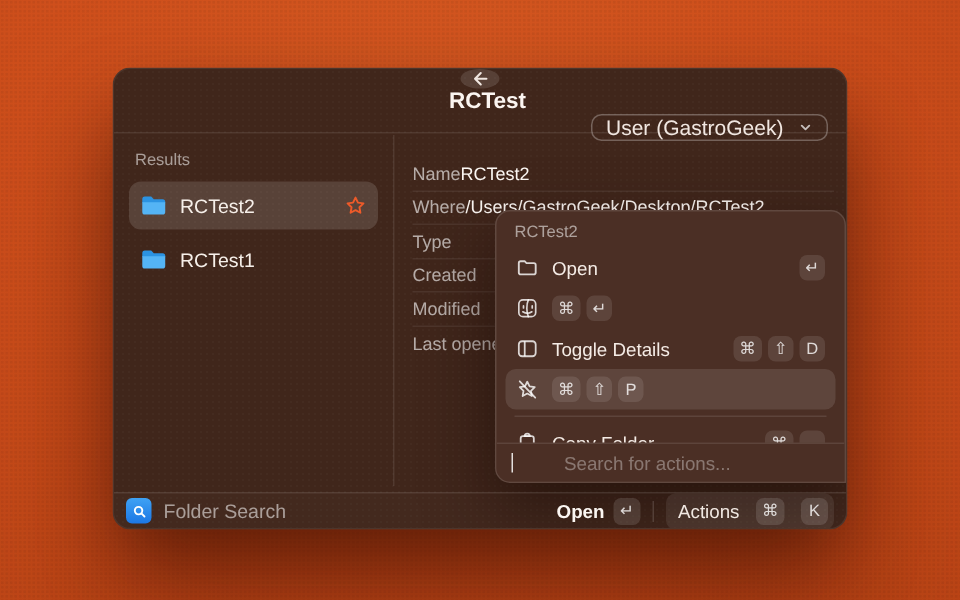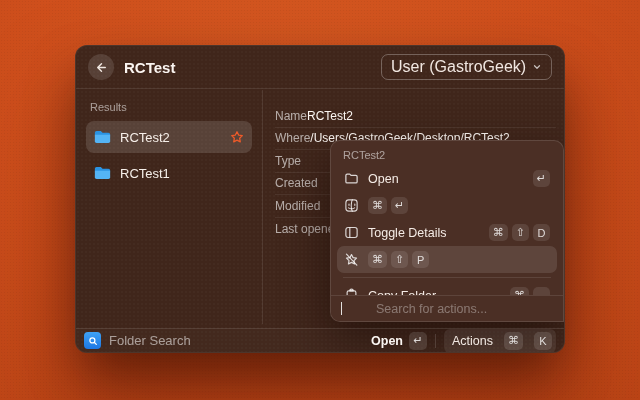--- a/index.html
+++ b/index.html
@@ -18,28 +18,28 @@
     background:#40261b; border-radius:12px; overflow:hidden;
     border:1px solid rgba(255,255,255,0.07);
     box-shadow:0 25px 50px -8px rgba(45,10,2,0.55), 0 55px 90px 10px rgba(90,25,5,0.45);
   }
   .window::before { content:""; position:absolute; inset:0;
     background-image:radial-gradient(rgba(255,255,255,0.025) 1px, transparent 1px);
     background-size:4px 4px; pointer-events:none; }
 
   
   .hdr { height:43px; display:flex; align-items:center; padding:0 12px;
-    border-bottom:1px solid rgba(255,255,255,0.09); position:relative; }
+    border-bottom:1px solid rgba(255,255,255,0.09); position:relative;flex-direction:column; }
   .back-btn { width:26px; height:26px; border-radius:50%;
     background:rgba(255,255,255,0.12); display:flex; align-items:center; justify-content:center;
     color:#efe6e0; cursor:pointer; }
   .title { margin-left:10px; font-size:15px; font-weight:bold; color:#fbf5f1; }
-  .dropdown { margin-left:auto; width:171px; height:26px; border-radius:7px;
+  .dropdown { margin-left:auto; width:158px; height:26px; border-radius:7px;
     border:1px solid rgba(255,255,255,0.28); display:flex; align-items:center;
-    padding:0 9px; font-size:16px; color:#f1e7e1; cursor:pointer; }
+    padding:0 9px; font-size:14px; color:#f1e7e1; cursor:pointer; }
   .dropdown .chev { margin-left:auto; color:rgba(255,255,255,0.7); display:flex; }
 
   
   .body { position:absolute; top:44px; bottom:28px; left:0; right:0; display:flex; }
   .left { width:187px; border-right:1px solid rgba(255,255,255,0.09); padding:9px 10px; }
   .panel-label { font-size:11px; color:rgba(255,255,255,0.55); margin:2px 4px 8px; }
   .list-item { height:32px; display:flex; align-items:center; gap:9px;
     border-radius:8px; padding:0 8px; font-size:13px; color:#f6efe9;
     cursor:pointer; margin-bottom:4px; }
   .list-item.selected { background:rgba(255,255,255,0.13); }

